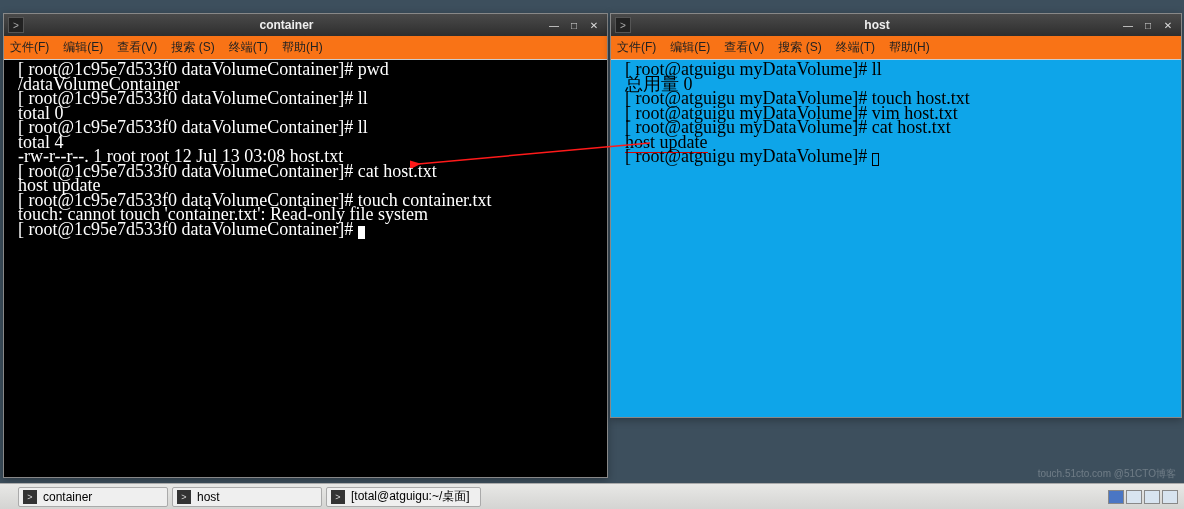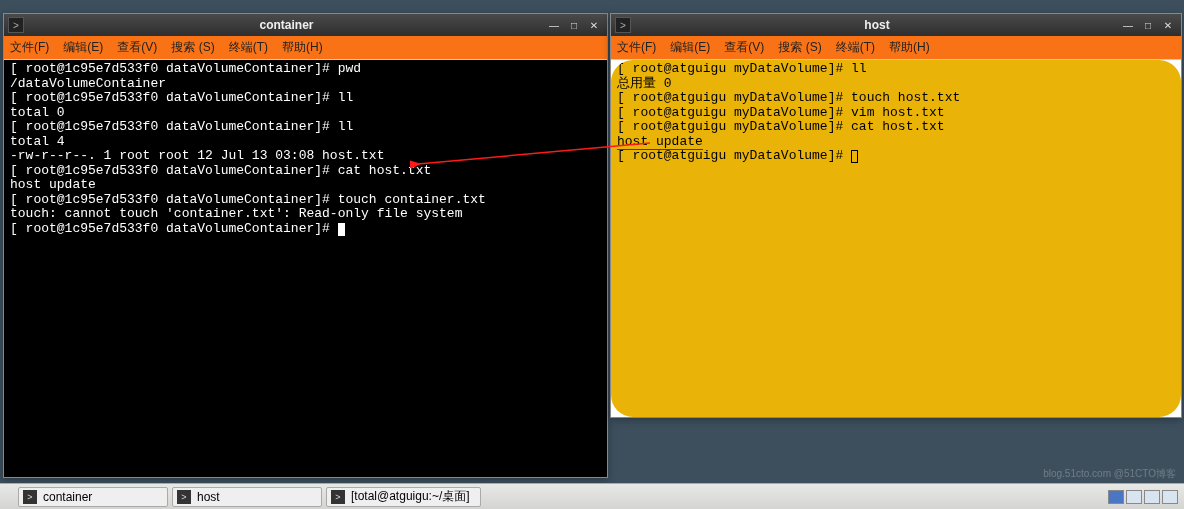--- a/index.html
+++ b/index.html
@@ -40,28 +40,28 @@
     .menubar {
       height: 24px; background: #f97316;
       border-bottom: 1px solid #ccc;
       display: flex; align-items: center;
       padding: 0 6px; gap: 14px;
       font-family: sans-serif; font-size: 12px; color: #222;
     }
     .menubar span { cursor: pointer; }
     .terminal {
       flex: 1;
-      padding: 2px 6px;
-      font-family: Liberation Mono, monospace;
-      font-size: 13px; line-height: 14.5px;
+      padding: 2px 14px;
+      font-family: Liberation Serif, serif;
+      font-size: 18px; line-height: 14.5px;
       white-space: pre; color: #000;
       overflow: hidden; position: relative;
     }
     .t-black { background: #000; color: #fff; }
-    .t-white { background: #eab308; color: #000; border-radius: 22px; }
+    .t-white { background: #0ea5e9; color: #000; }
     .cursor-b { display:inline-block; width:7px; height:13px; background:#fff; vertical-align: text-bottom; }
     .cursor-o { display:inline-block; width:7px; height:13px; border:1px solid #000; vertical-align: text-bottom; }
     .hl-underline { border-bottom: 1px solid #d00; }
     .taskbar {
       position: absolute; left: 0; bottom: 0; width: 100%; height: 26px;
       background: linear-gradient(#e8e8e6,#d4d4d2);
       border-top: 1px solid #aaa;
       display: flex; align-items: center; padding: 0 6px; gap: 4px;
       font-family: sans-serif; font-size: 12px;
     }
@@ -169,13 +169,13 @@
     <span>[total@atguigu:~/桌面]</span>
   </div>
   <div class="tray">
     <div class="pager active"></div>
     <div class="pager"></div>
     <div class="pager"></div>
     <div class="pager"></div>
   </div>
 </div>
 
-<div class="watermark">blog.51cto.com @51CTO博客</div>
+<div class="watermark">touch.51cto.com @51CTO博客</div>
 
 </body></html>

